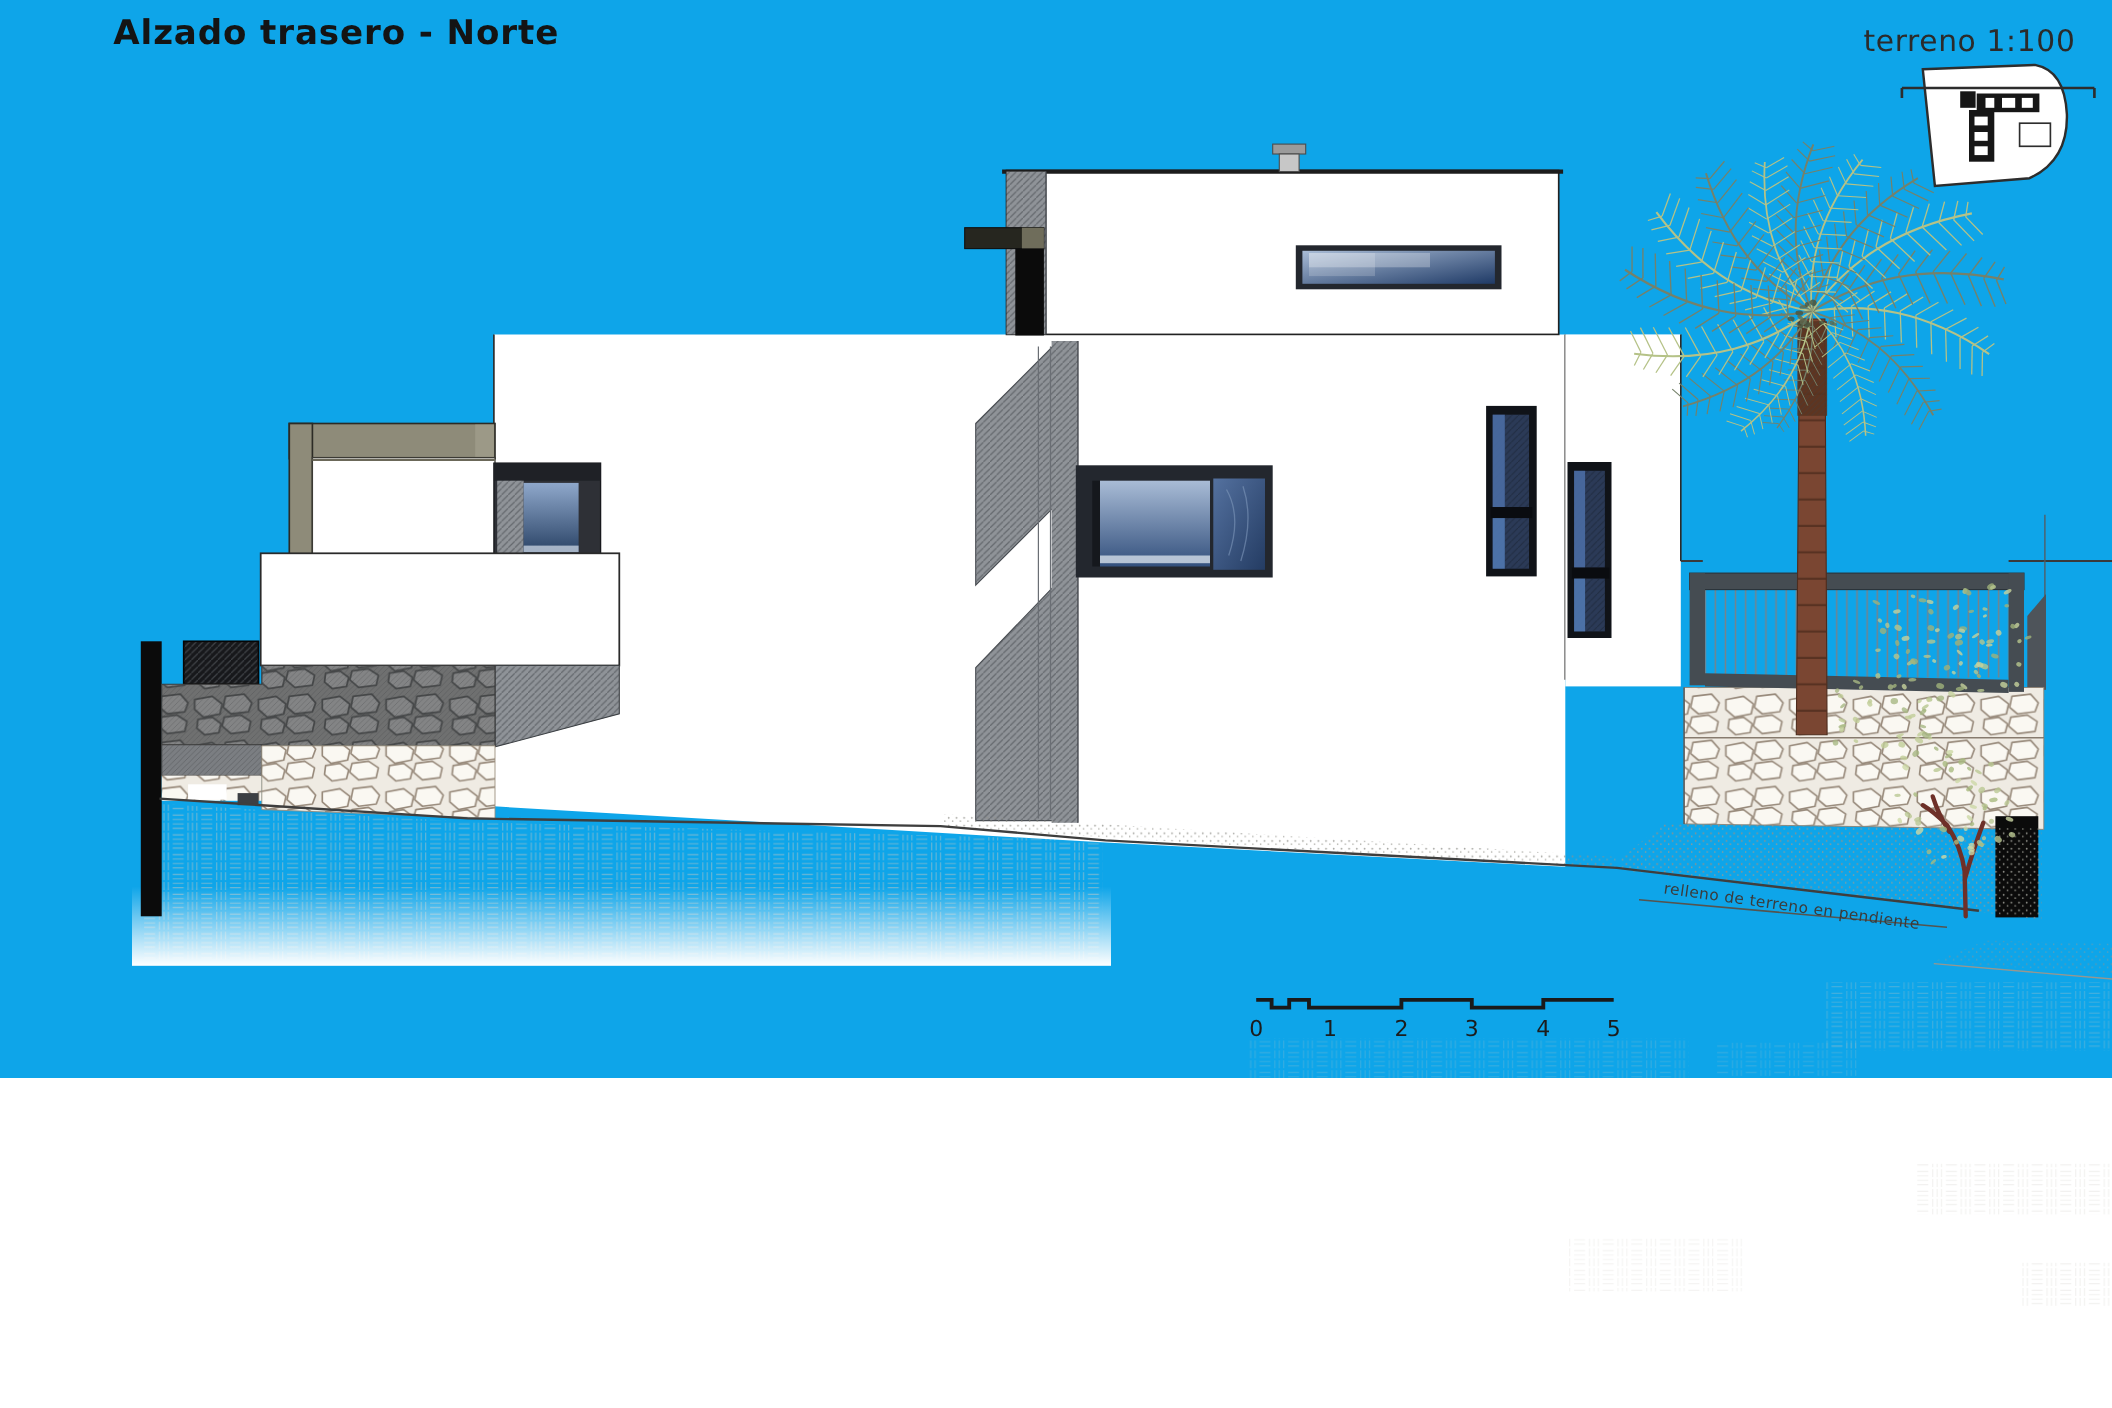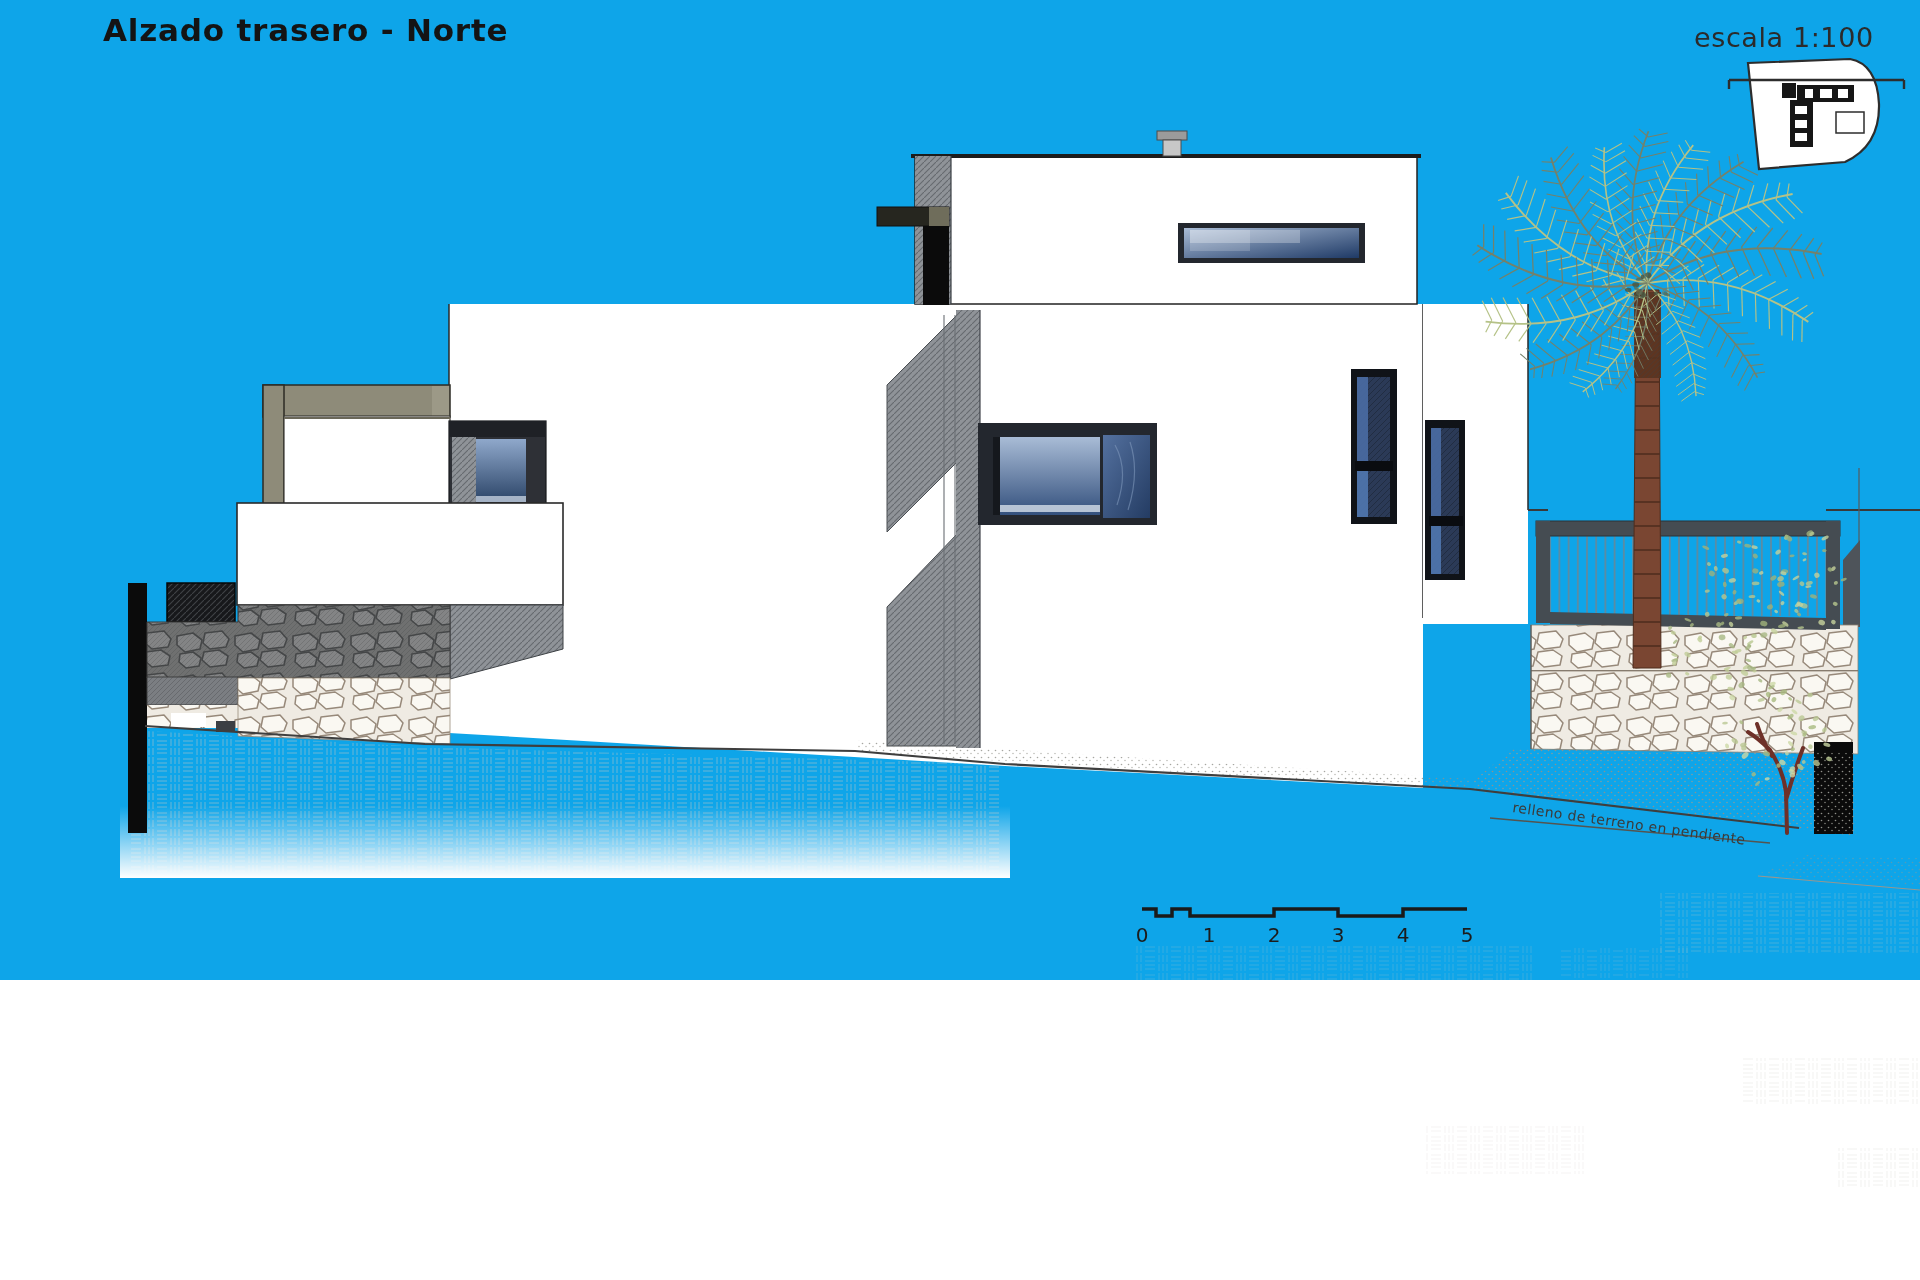--- a/index.html
+++ b/index.html
@@ -13,21 +13,21 @@
   .fl{color:#b5c287}
   .fd{color:#75816a}
   #frond path{fill:none;stroke:currentColor;stroke-width:1.8;}
   #frond line{stroke:currentColor;stroke-width:1.1;}
 </style>
 </head>
 <body>
 
 <div class="canvas">
   <div class="title">Alzado trasero - Norte</div>
-  <div class="scale-label">escala 1:100</div>
+  <div class="scale-label">terreno 1:100</div>
 
   <svg id="art" width="1920" height="1280" viewBox="0 0 1920 1280">
     <defs>
       <pattern id="hatchDk" width="6" height="6" patternUnits="userSpaceOnUse">
         <rect width="6" height="6" fill="#8f9398"></rect>
         <path d="M0,6 L6,0" stroke="#65696e" stroke-width="1.1"></path>
       </pattern>
       <pattern id="hatchBlack" width="6" height="6" patternUnits="userSpaceOnUse">
         <rect width="6" height="6" fill="#17181b"></rect>
         <path d="M0,6 L6,0" stroke="#3f4246" stroke-width="1.1"></path>

